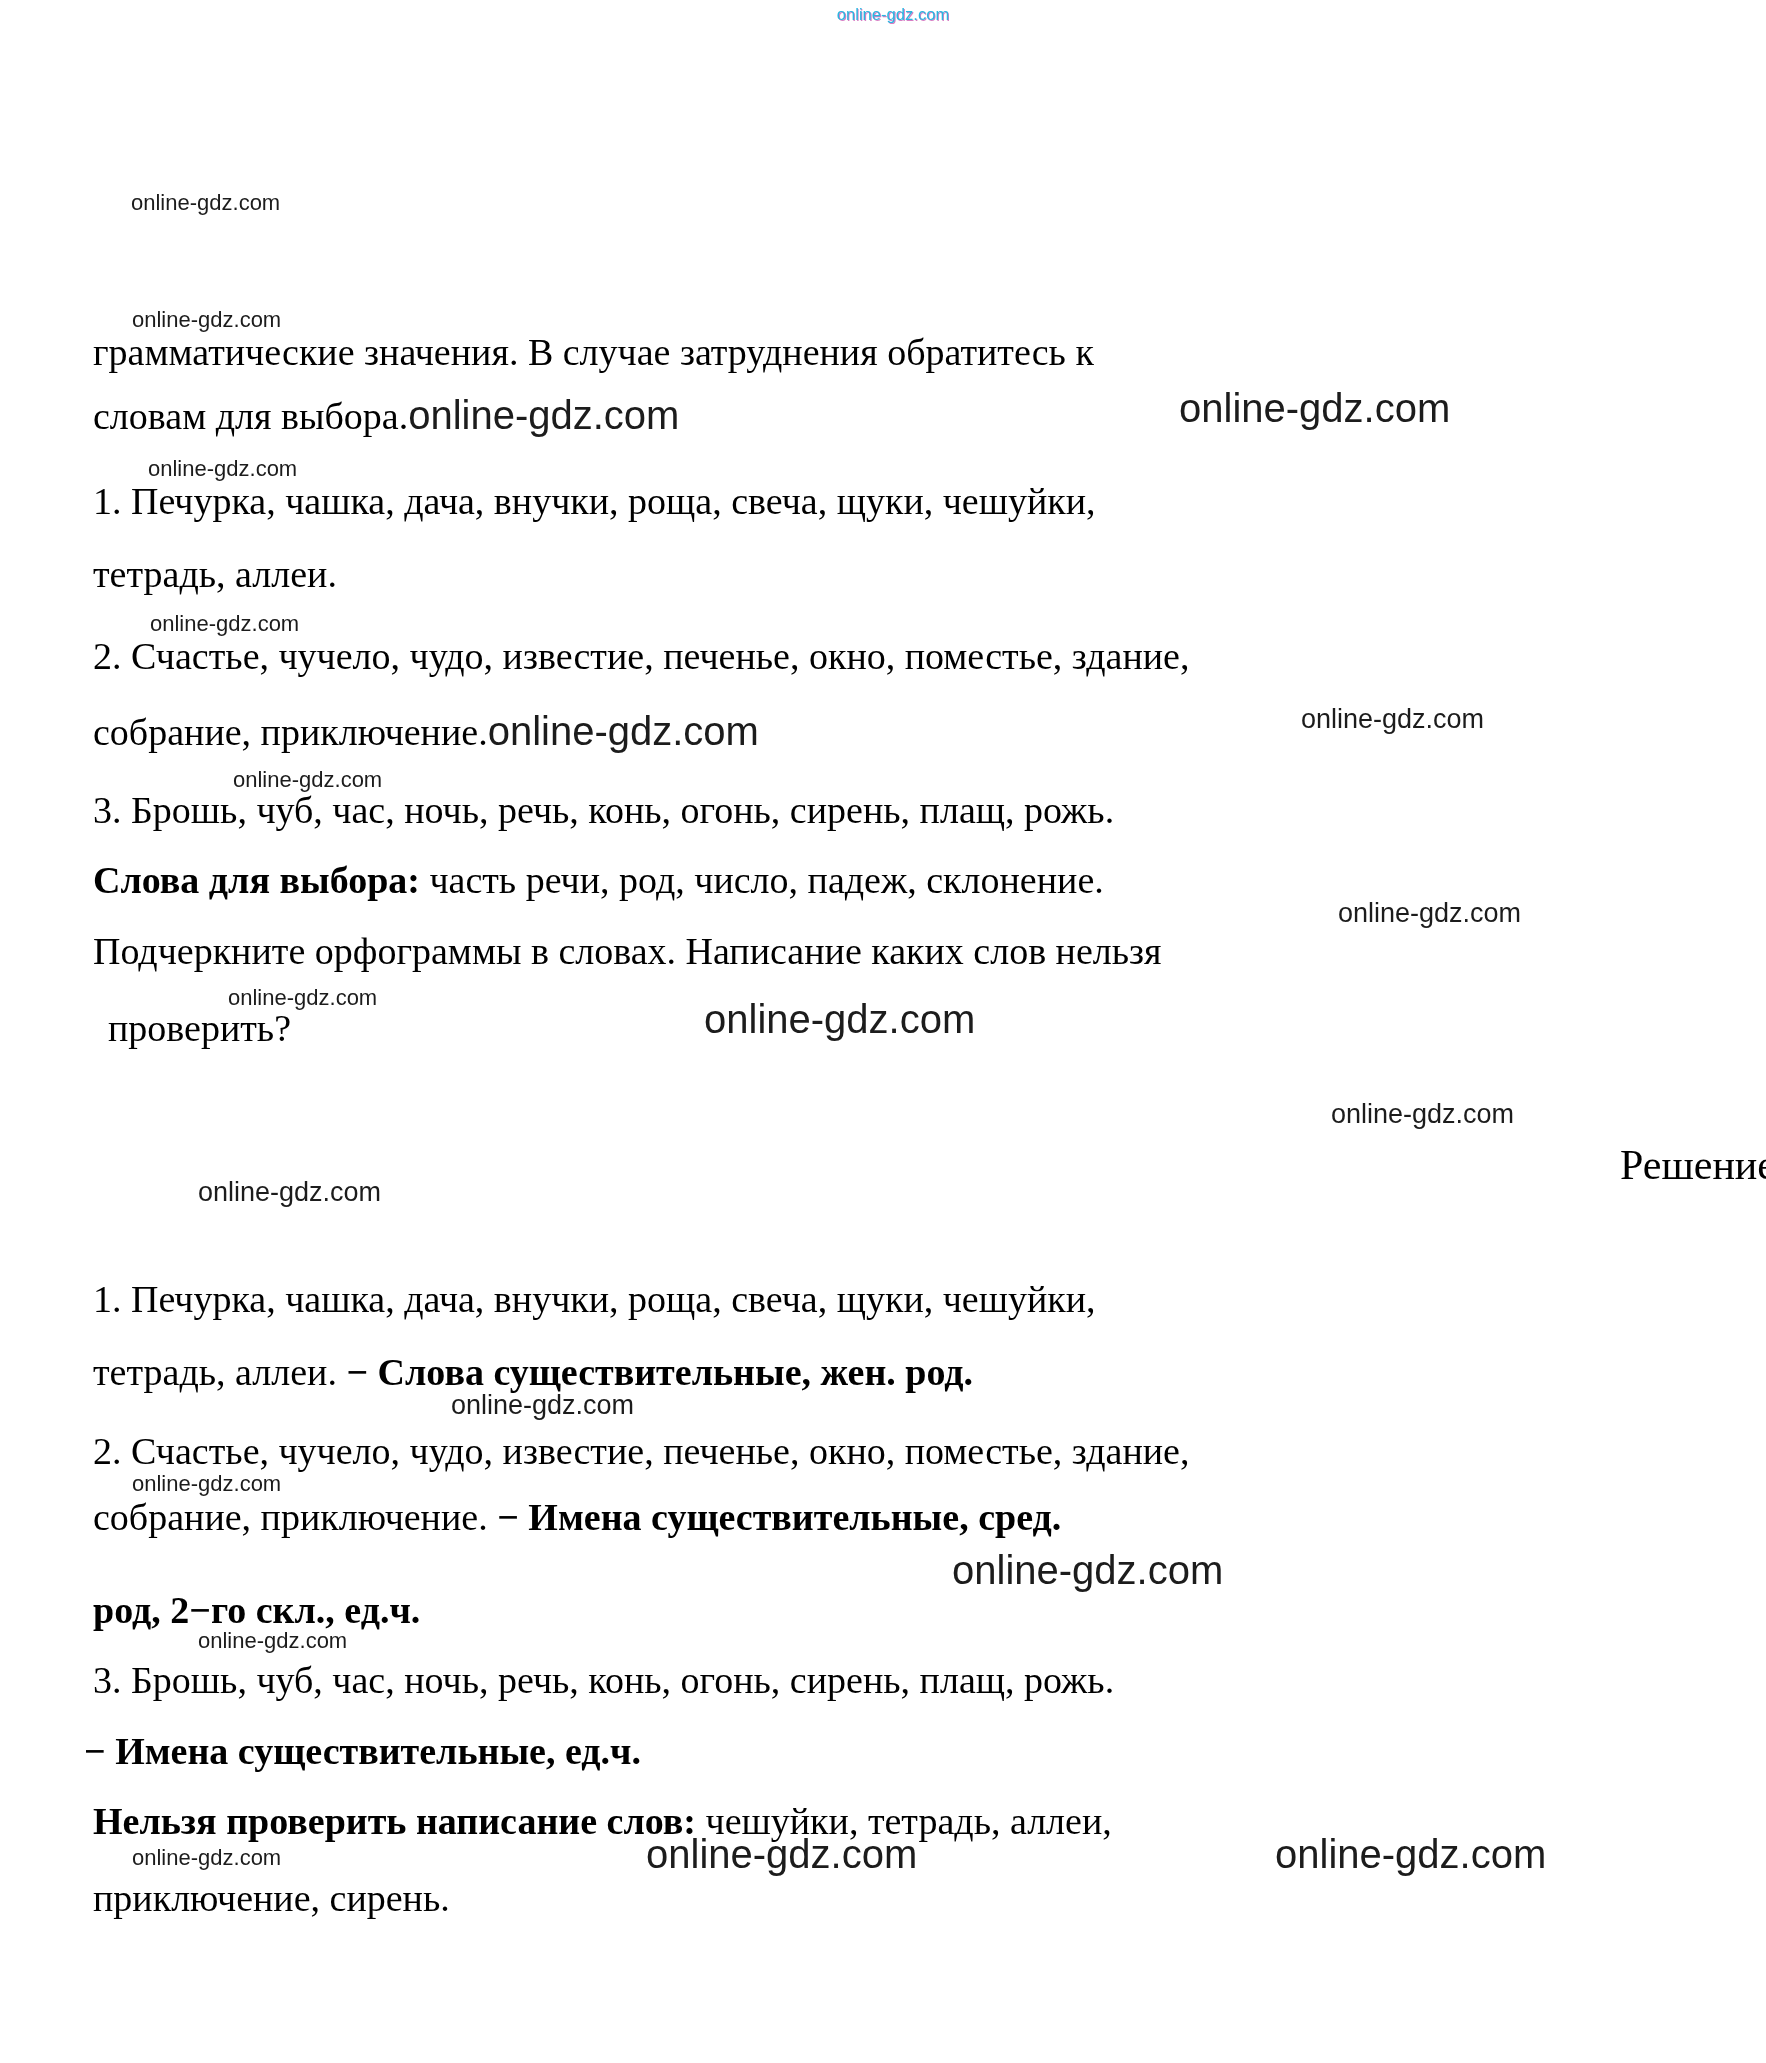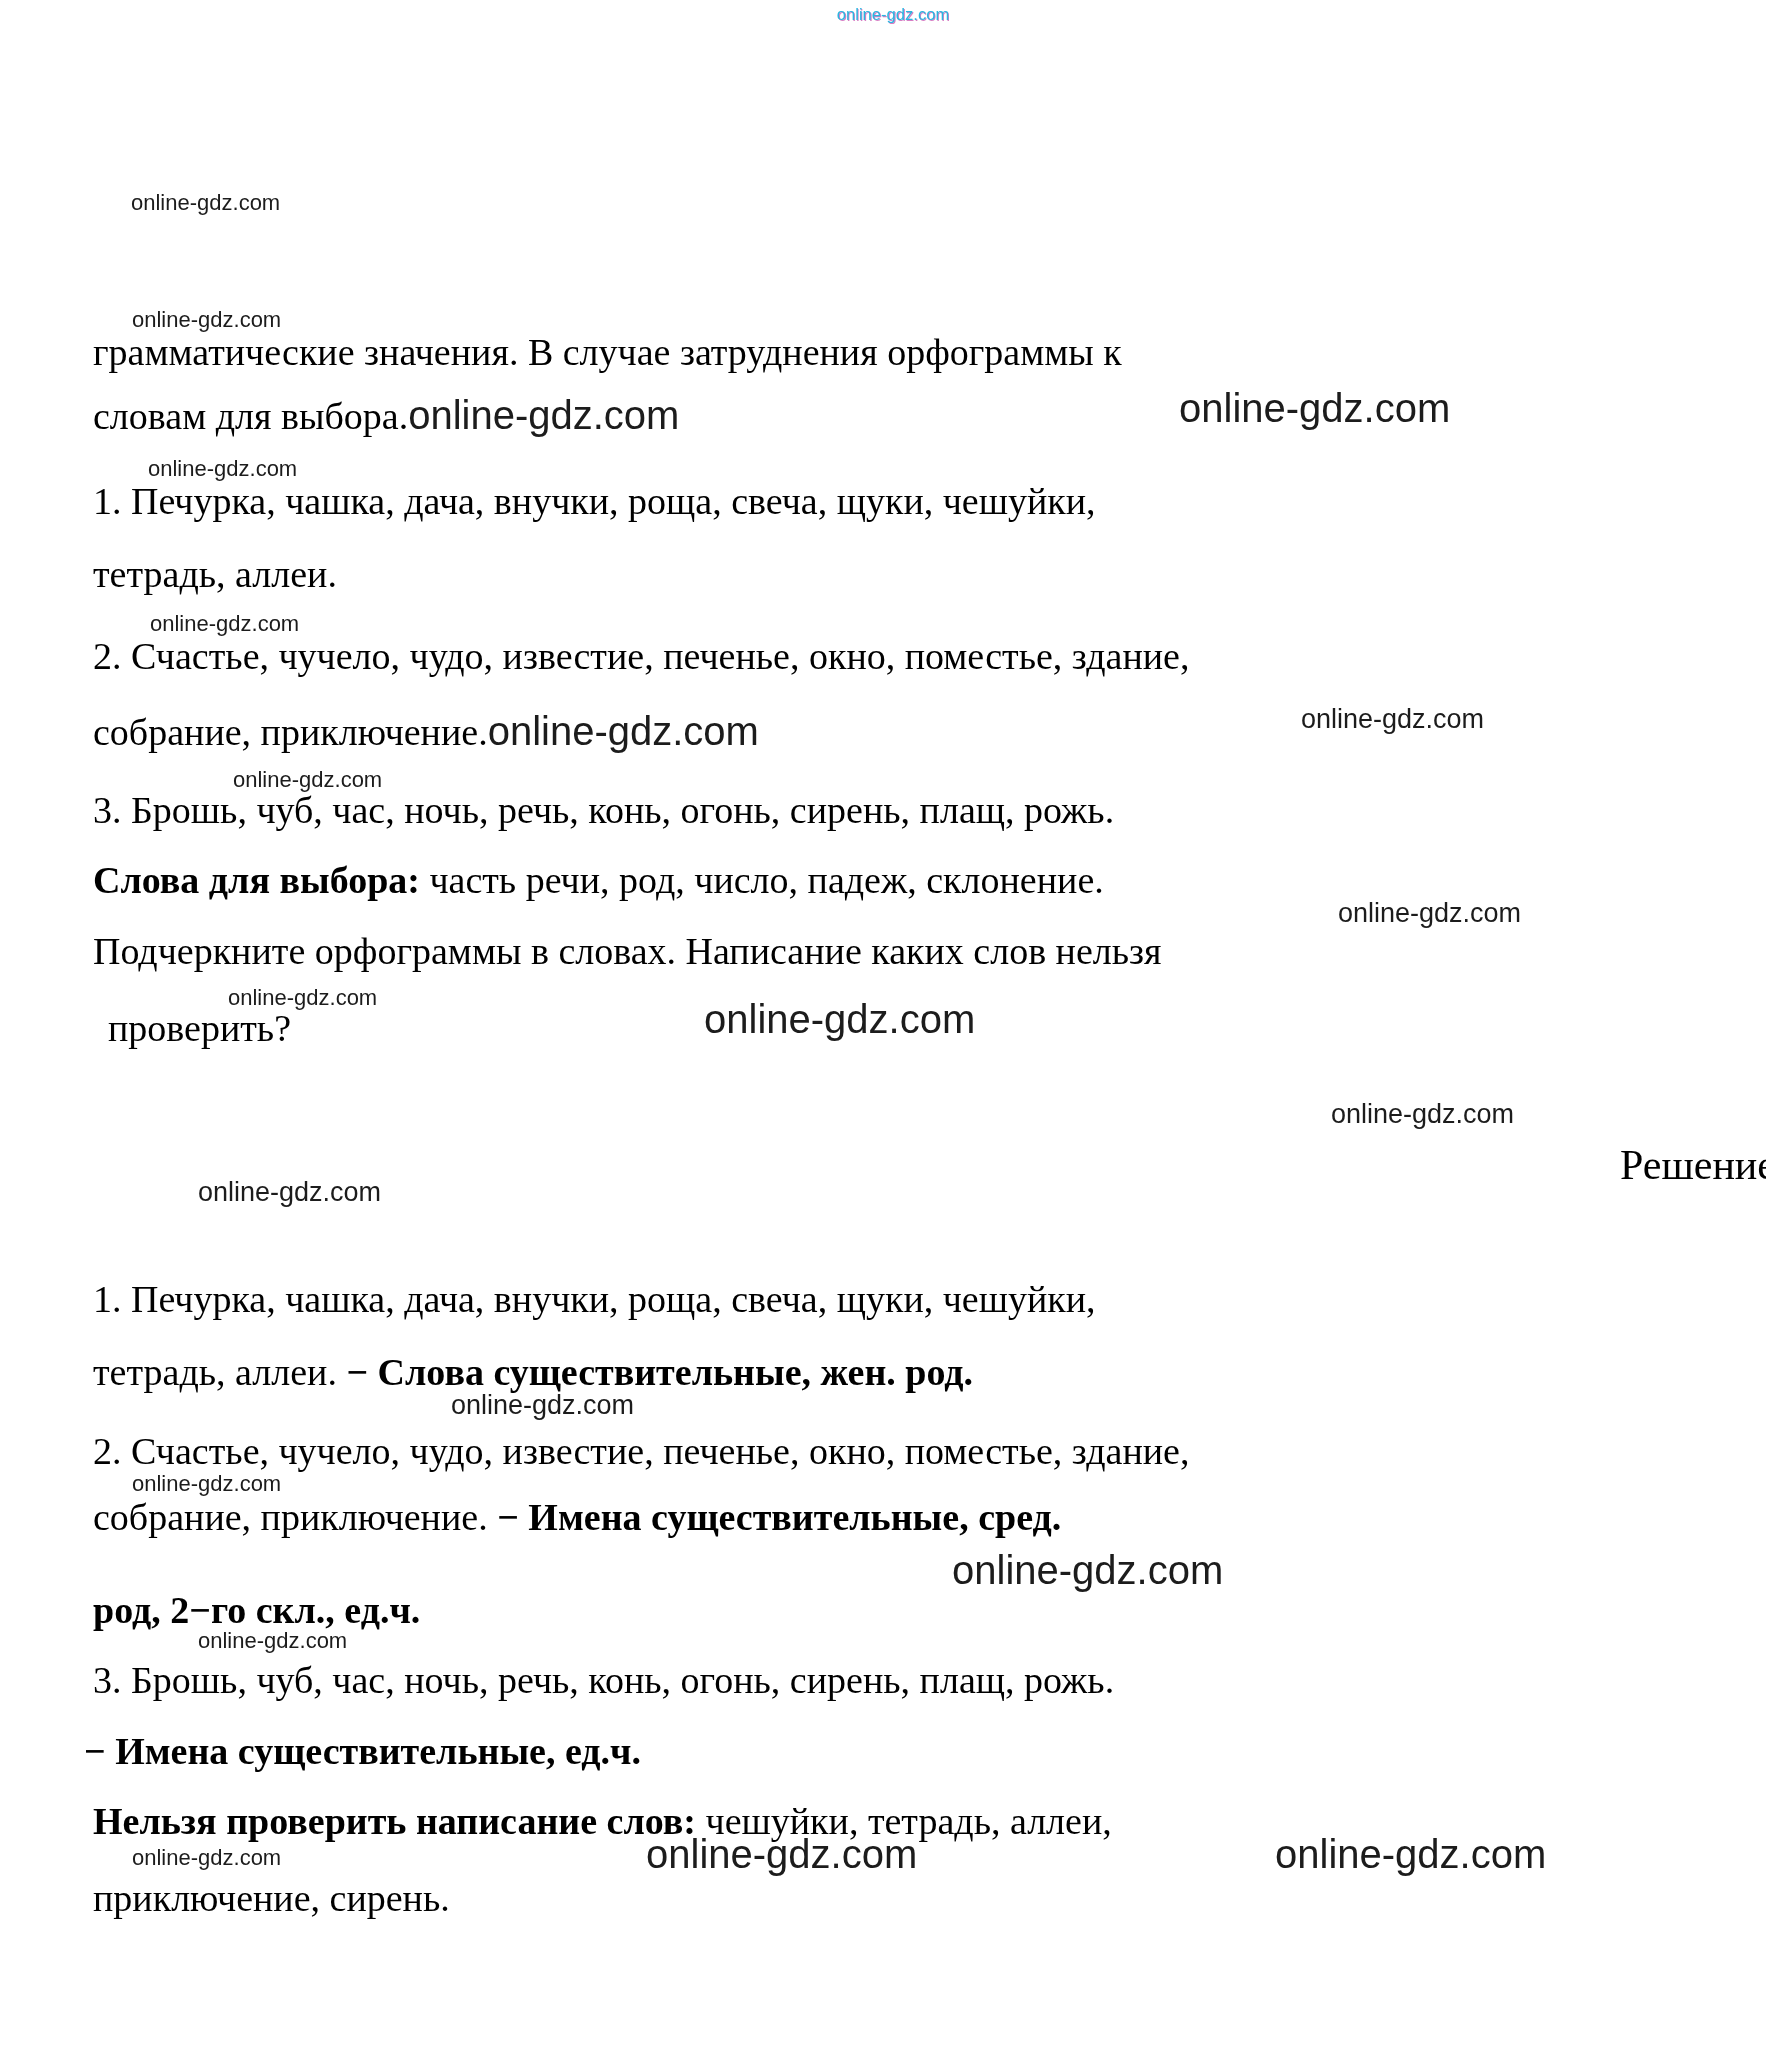--- a/index.html
+++ b/index.html
@@ -51,21 +51,21 @@
 <div class="page">
 
   <div class="wm wm-top center" style="top: 5.2px;">online-gdz.com</div>
 
 
   <div class="wm wm-sm" style="top: 190px; left: 121px;">online-gdz.com</div>
 
 
   <div class="wm wm-sm" style="top: 307px; left: 122px;">online-gdz.com</div>
 
-  <div class="line" style="top: 330px; left: 83px;">грамматические значения. В случае затруднения орфограммы к</div>
+  <div class="line" style="top: 330px; left: 83px;">грамматические значения. В случае затруднения обратитесь к</div>
 
   <div class="line" style="top: 391px; left: 83px;">
     <span>словам для выбора.</span><span class="wm-inline wm-lg">online-gdz.com</span>
   </div>
   <div class="wm wm-lg" style="top: 386px; left: 1169px;">online-gdz.com</div>
 
   <div class="wm wm-sm" style="top: 456px; left: 138px;">online-gdz.com</div>
 
   <div class="line" style="top: 479px; left: 83px;">1. Печурка, чашка, дача, внучки, роща, свеча, щуки, чешуйки,</div>
   <div class="line" style="top: 552px; left: 83px;">тетрадь, аллеи.</div>

